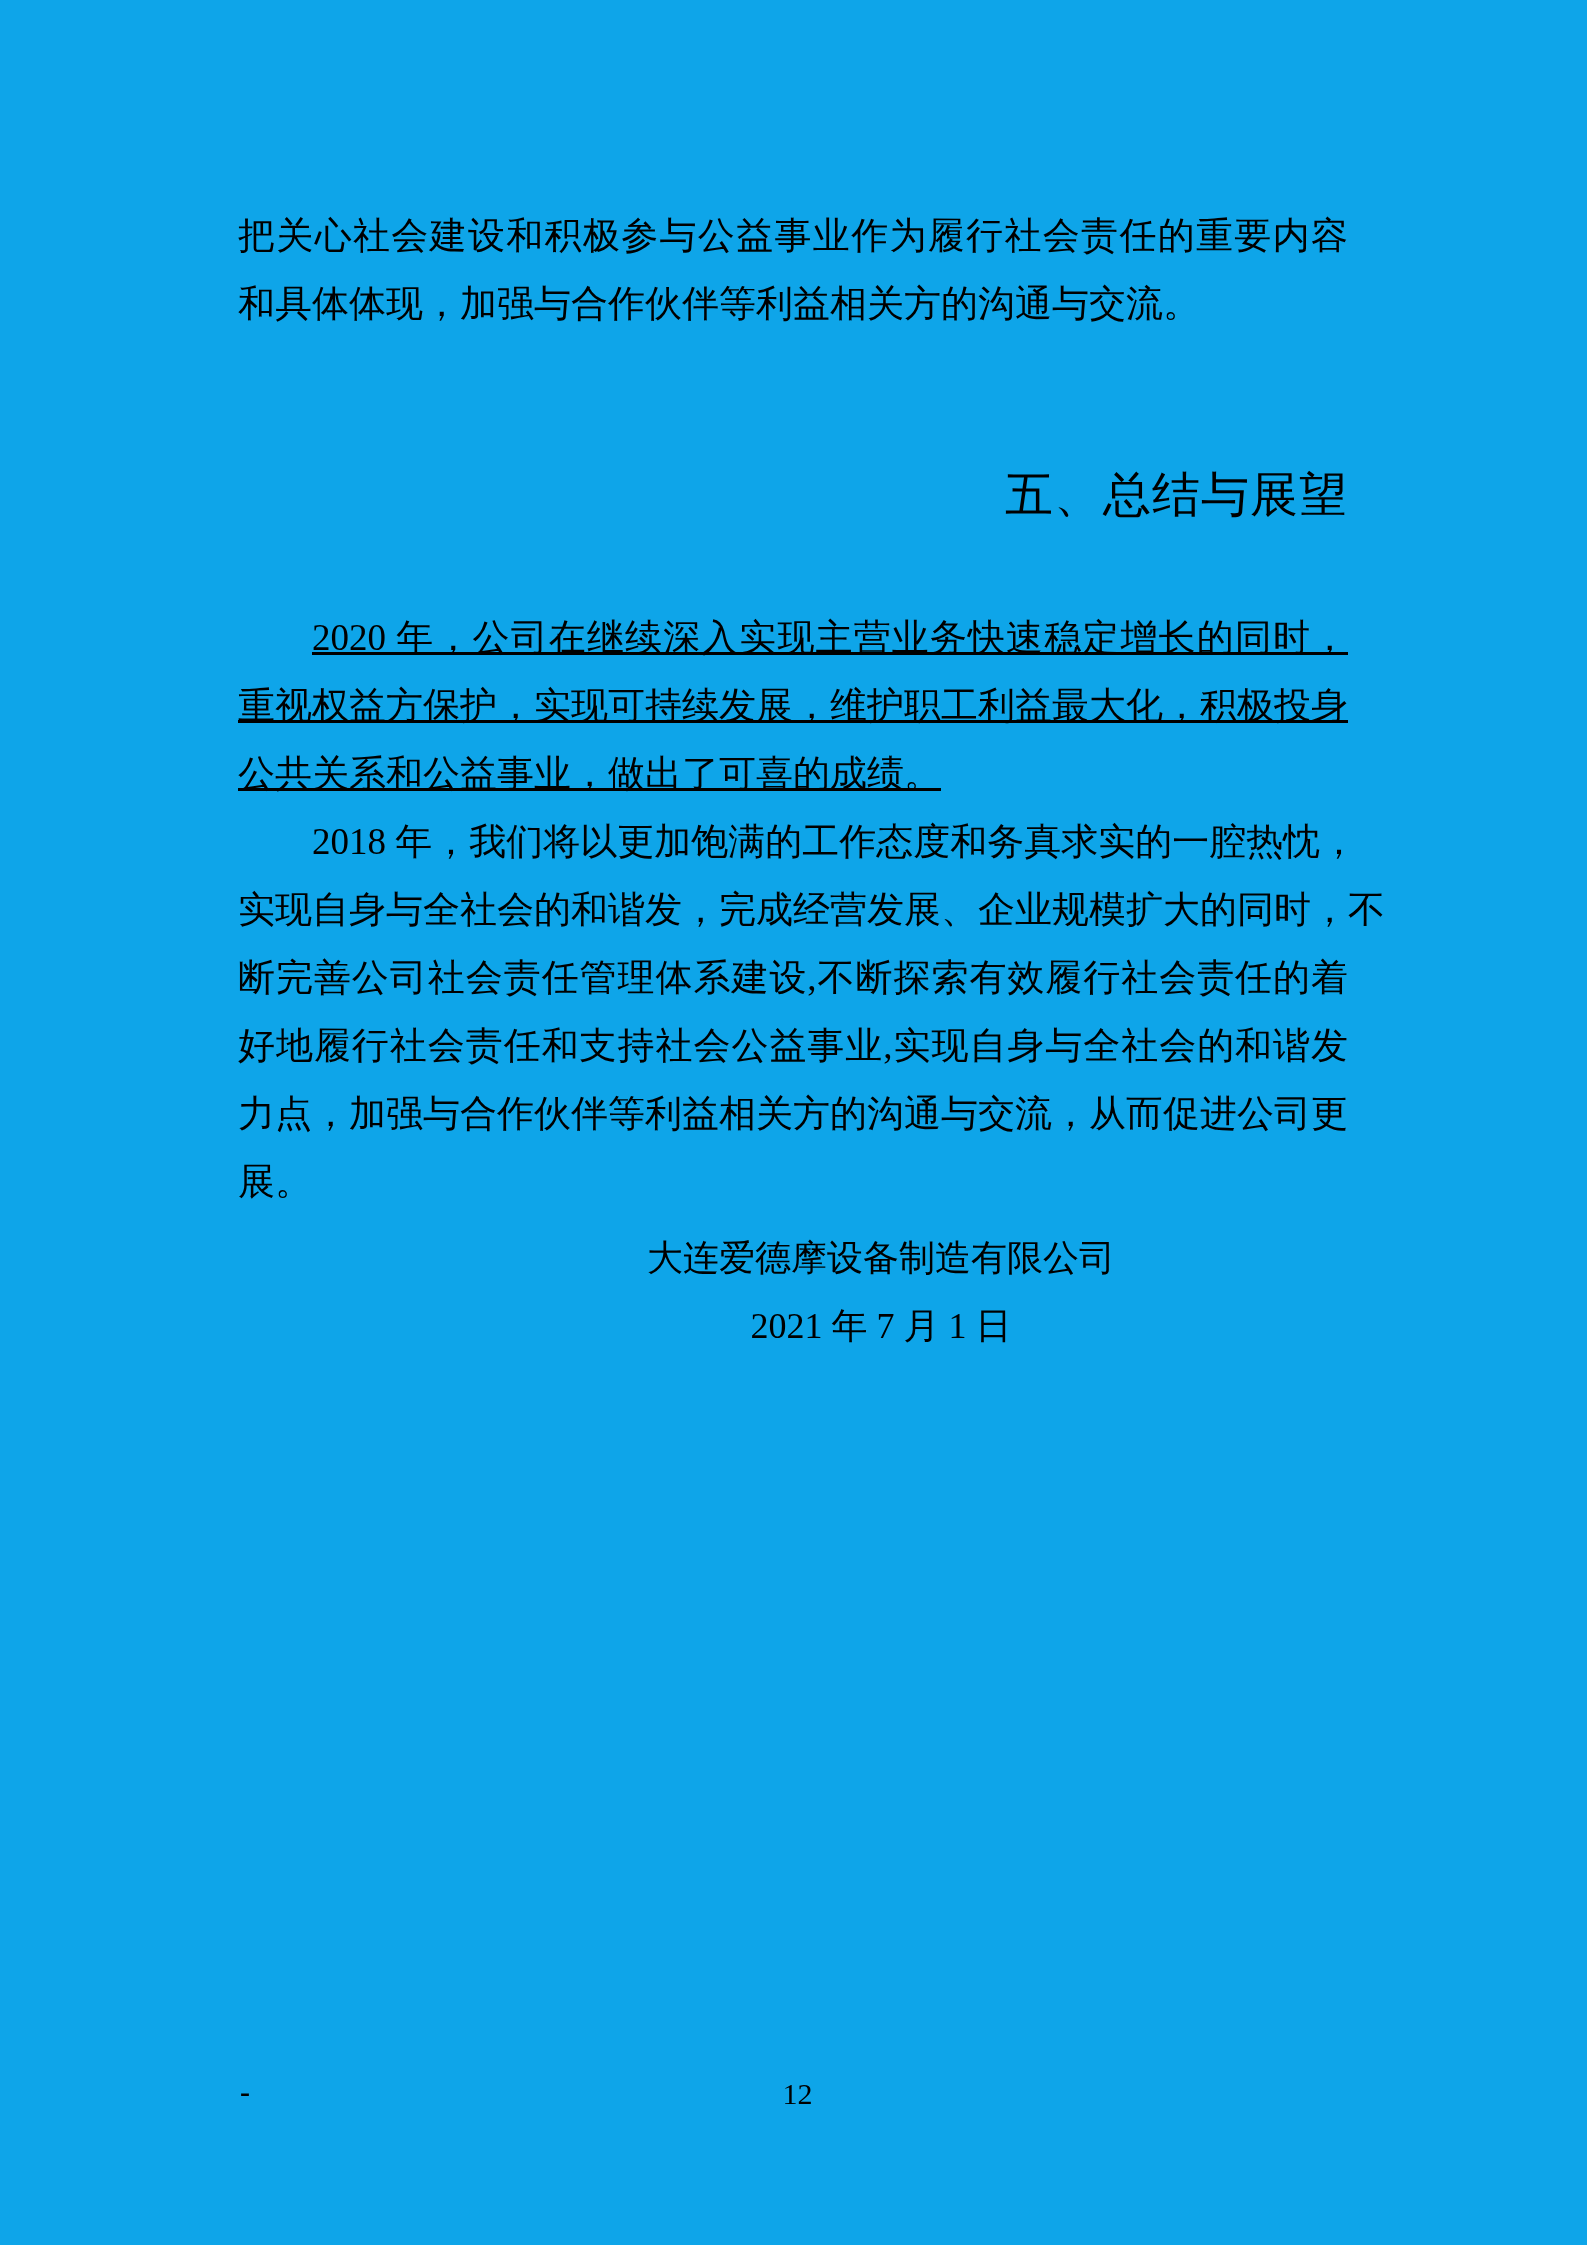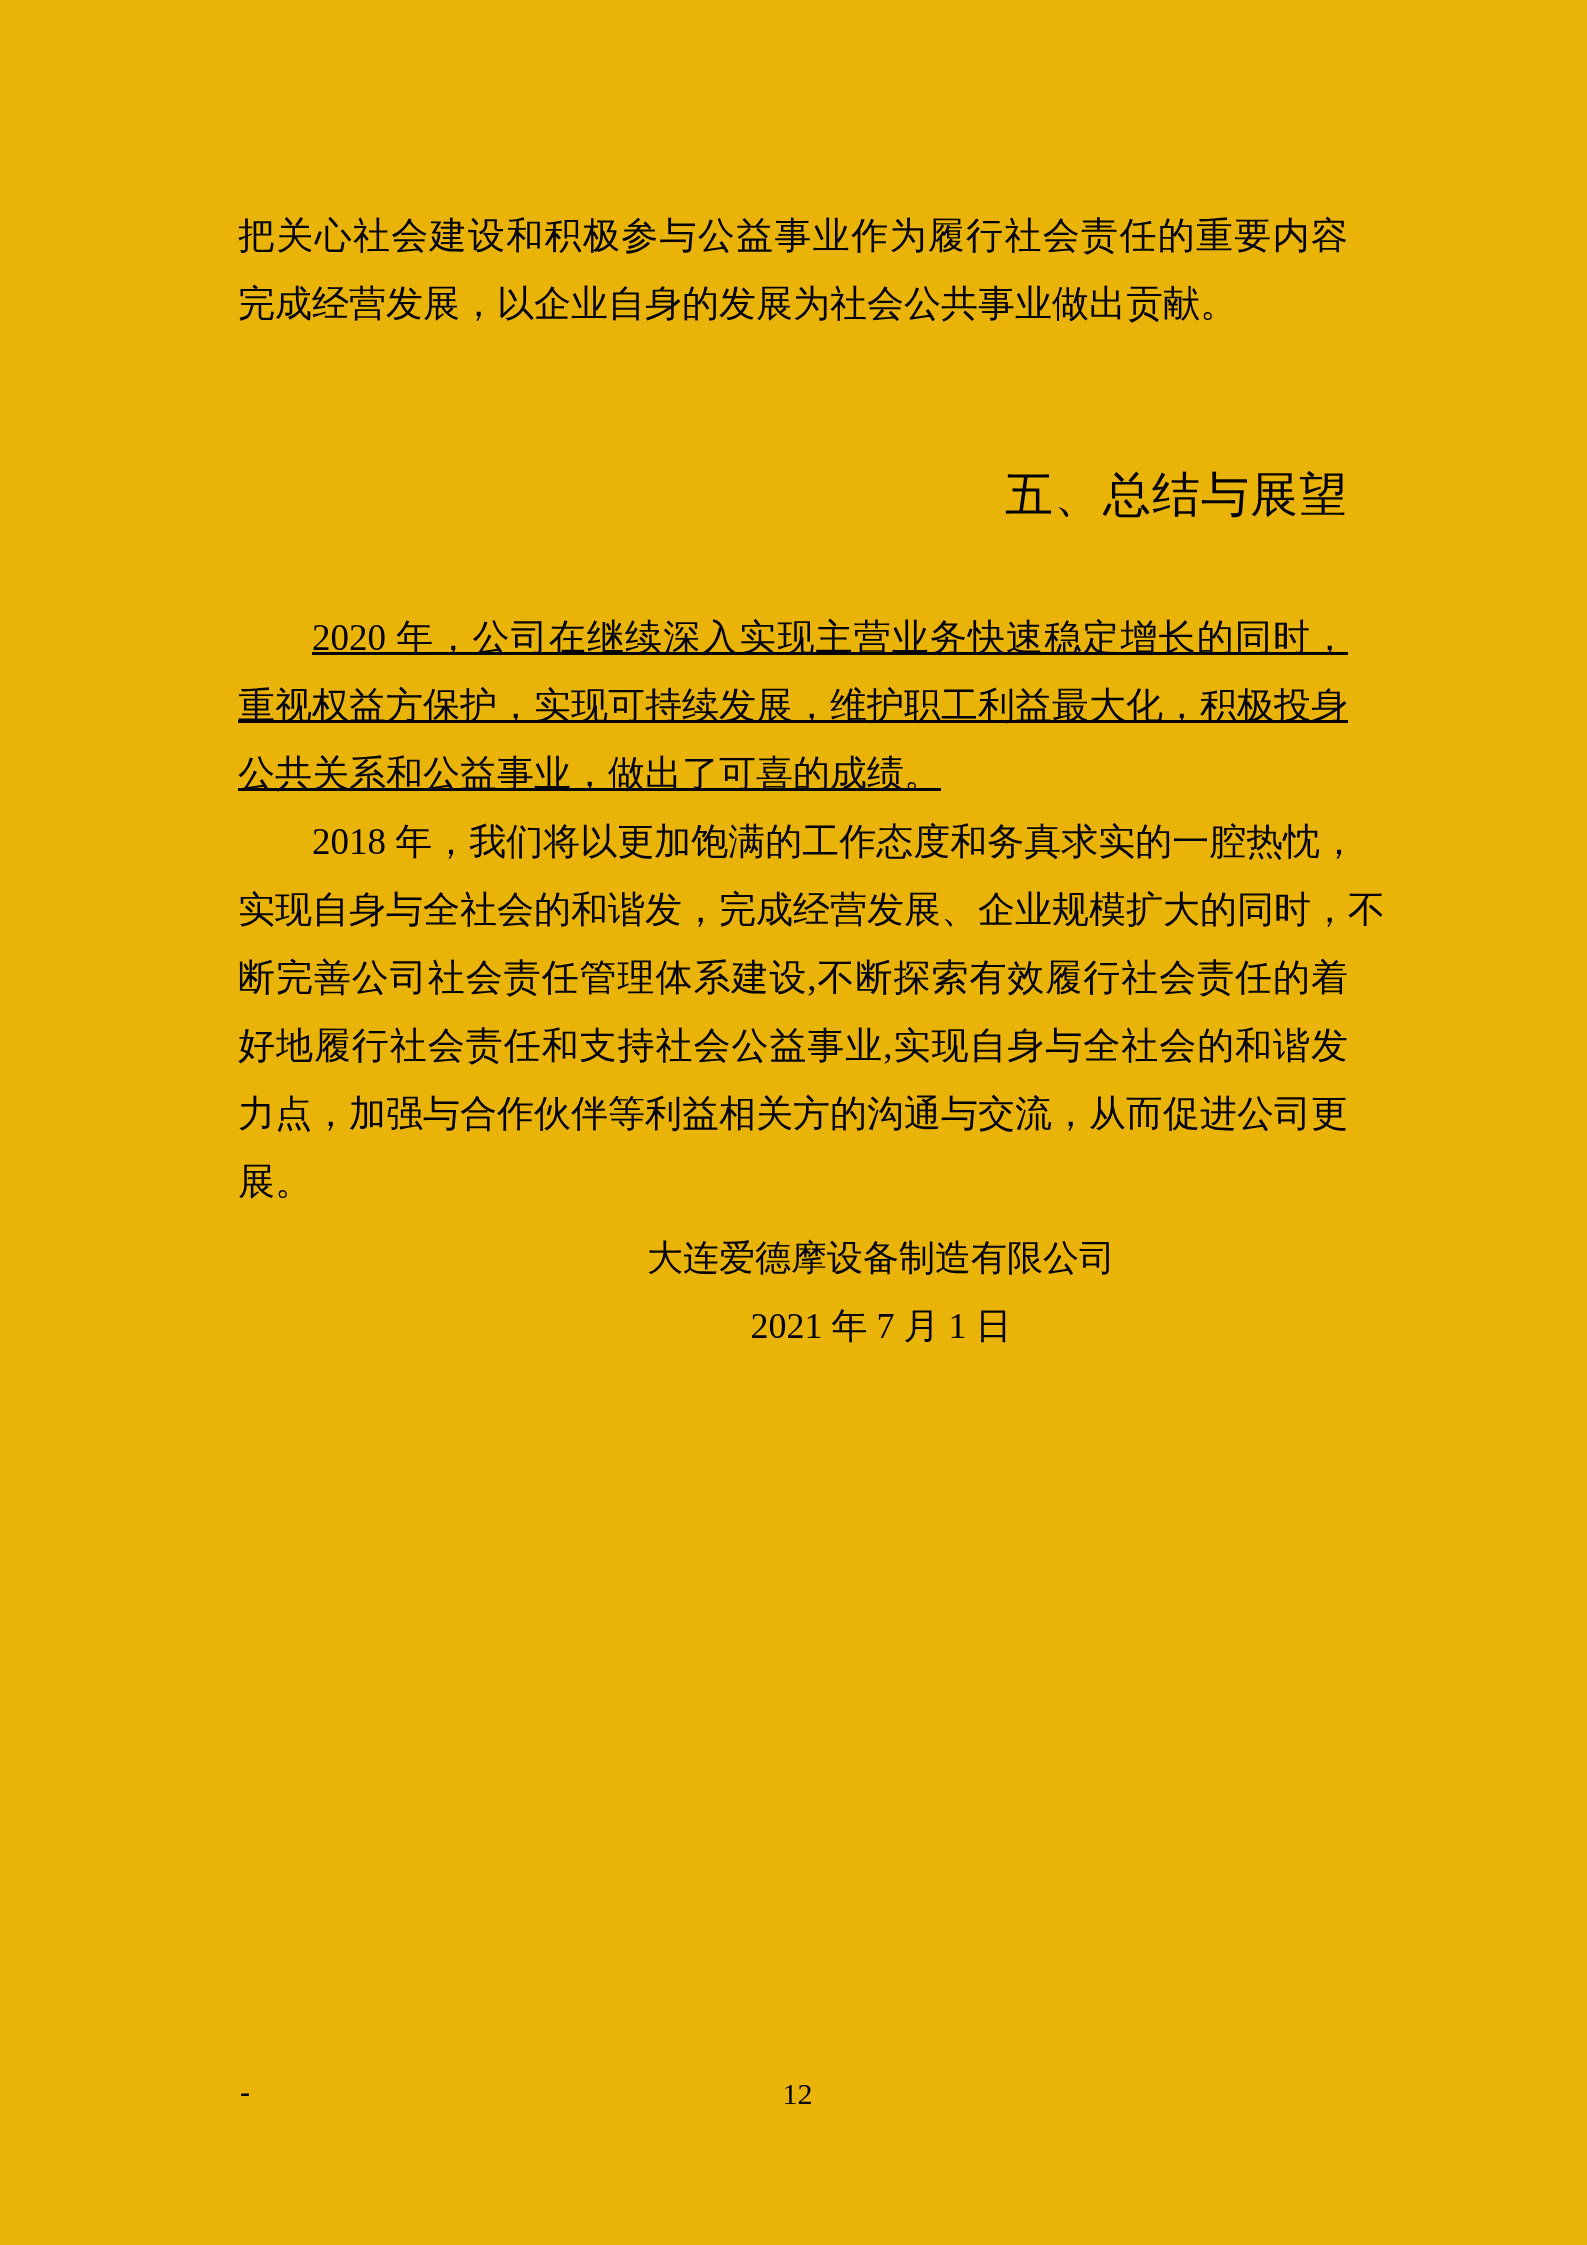--- a/index.html
+++ b/index.html
@@ -1,21 +1,21 @@
 <!DOCTYPE html>
 <html><head>
 <meta charset="utf-8">
 <style>
   * { margin: 0; padding: 0; box-sizing: border-box; }
   html, body { background: #888; }
   .page {
     position: relative;
     width: 1587px;
     height: 2245px;
-    background: #eab308;
+    background: #0ea5e9;
     color: #000000;
     font-family: "Liberation Serif", "DejaVu Serif", serif;
     overflow: hidden;
   }
   .content {
     padding-left: 238px;
     padding-right: 239px;
   }
   .body-text {
     font-size: 37px;
@@ -77,21 +77,21 @@
   }
 </style>
 </head>
 <body>
 
 <div class="page">
   <div class="content">
 
     <div class="continuation-para body-text">
       <div class="line">把关心社会建设和积极参与公益事业作为履行社会责任的重要内容</div>
-      <div class="line final">完成经营发展，以企业自身的发展为社会公共事业做出贡献。</div>
+      <div class="line final">和具体体现，加强与合作伙伴等利益相关方的沟通与交流。</div>
     </div>
 
     <h1 class="section-heading">五、总结与展望</h1>
 
     <div class="para-1 body-text">
       <div class="line indent">2020 年，公司在继续深入实现主营业务快速稳定增长的同时，</div>
       <div class="line">重视权益方保护，实现可持续发展，维护职工利益最大化，积极投身</div>
       <div class="line final">公共关系和公益事业，做出了可喜的成绩。</div>
     </div>
 

